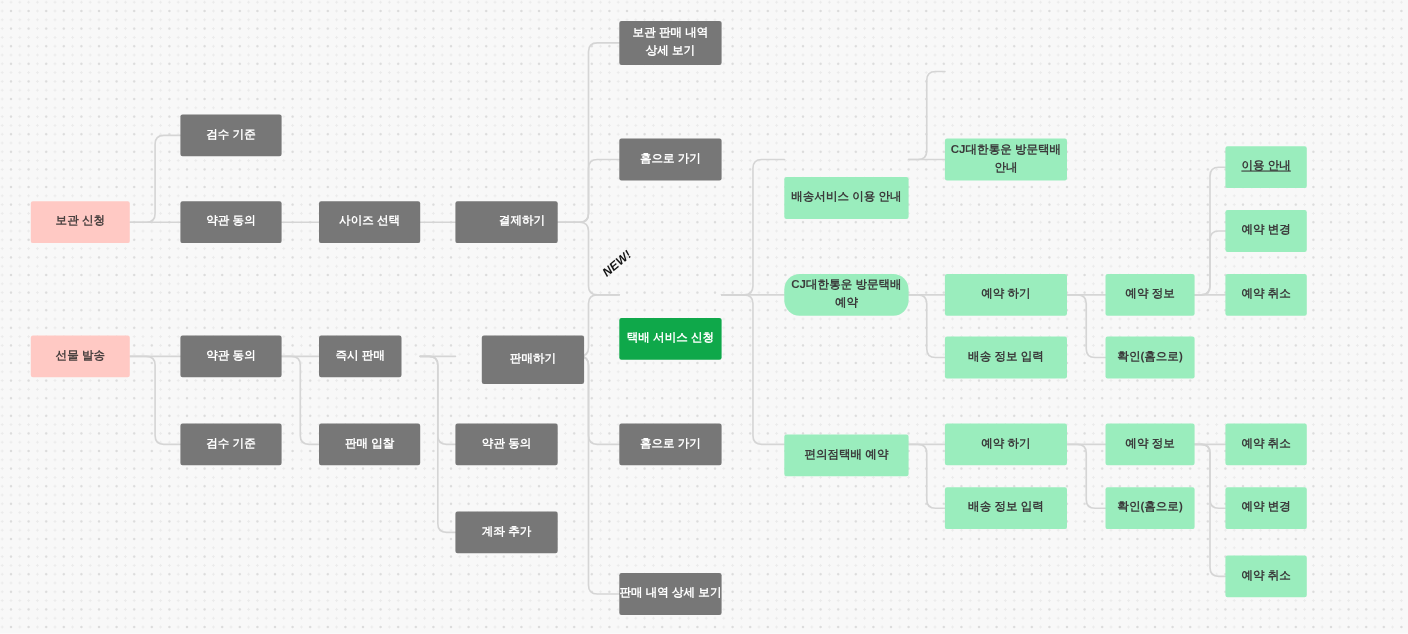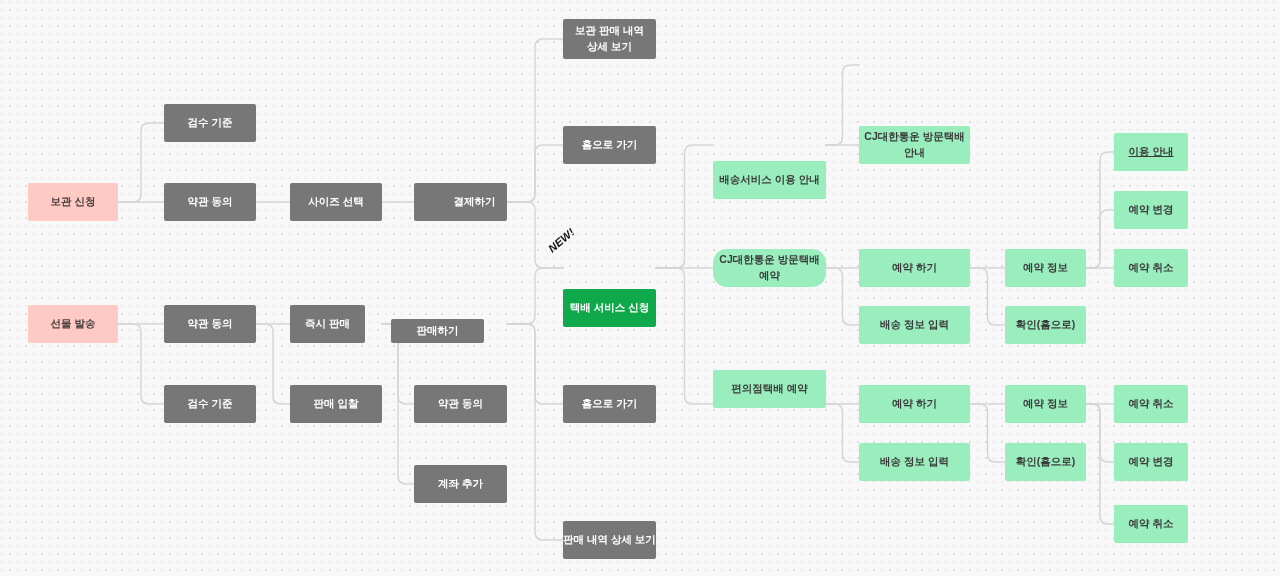--- a/index.html
+++ b/index.html
@@ -82,28 +82,28 @@
     <div class="node" style="left: 414px; top: 183px; width: 93px; height: 38px; background: rgb(119, 119, 119); color: rgb(255, 255, 255); padding-left: 28px;">결제하기</div>
     <div class="node" style="left: 563px; top: 19px; width: 93px; height: 40px; background: rgb(119, 119, 119); color: rgb(255, 255, 255);">보관 판매 내역
 상세 보기</div>
     <div class="node" style="left: 563px; top: 126px; width: 93px; height: 38px; background: rgb(119, 119, 119); color: rgb(255, 255, 255);">홈으로 가기</div>
     <div class="node" style="left: 563px; top: 249px; width: 93px; height: 38px; background: rgb(15, 168, 74); color: rgb(255, 255, 255); margin-top: 40px;">택배 서비스 신청</div>
     <div class="node" style="left: 28px; top: 305px; width: 90px; height: 38px; background: rgb(255, 201, 196); color: rgb(74, 65, 64);">선물 발송</div>
     <div class="node" style="left: 164px; top: 305px; width: 92px; height: 38px; background: rgb(119, 119, 119); color: rgb(255, 255, 255);">약관 동의</div>
     <div class="node" style="left: 164px; top: 385px; width: 92px; height: 38px; background: rgb(119, 119, 119); color: rgb(255, 255, 255);">검수 기준</div>
     <div class="node" style="left: 290px; top: 305px; width: 75px; height: 38px; background: rgb(119, 119, 119); color: rgb(255, 255, 255);">즉시 판매</div>
     <div class="node" style="left: 290px; top: 385px; width: 92px; height: 38px; background: rgb(119, 119, 119); color: rgb(255, 255, 255); text-align: center;">판매 입찰</div>
-    <div class="node" style="left: 391px; top: 305px; width: 93px; height: 24px; background: rgb(119, 119, 119); color: rgb(255, 255, 255); margin-top: 14px;">판매하기</div>
+    <div class="node" style="left: 438px; top: 305px; width: 93px; height: 44px; background: rgb(119, 119, 119); color: rgb(255, 255, 255);">판매하기</div>
     <div class="node" style="left: 414px; top: 385px; width: 93px; height: 38px; background: rgb(119, 119, 119); color: rgb(255, 255, 255);">약관 동의</div>
     <div class="node" style="left: 414px; top: 465px; width: 93px; height: 38px; background: rgb(119, 119, 119); color: rgb(255, 255, 255);">계좌 추가</div>
     <div class="node" style="left: 563px; top: 385px; width: 93px; height: 38px; background: rgb(119, 119, 119); color: rgb(255, 255, 255);">홈으로 가기</div>
     <div class="node" style="left: 563px; top: 521px; width: 93px; height: 38px; background: rgb(119, 119, 119); color: rgb(255, 255, 255);">판매 내역 상세 보기</div>
     <div class="node" style="left: 713px; top: 126px; width: 113px; height: 38px; background: rgb(154, 237, 189); color: rgb(59, 59, 59); margin-top: 35px;">배송서비스 이용 안내</div>
     <div class="node" style="left: 713px; top: 249px; width: 113px; height: 38px; background: rgb(154, 237, 189); color: rgb(59, 59, 59); border-radius: 14px;">CJ대한통운 방문택배 예약</div>
-    <div class="node" style="left: 713px; top: 370px; width: 113px; height: 38px; background: rgb(154, 237, 189); color: rgb(59, 59, 59);">편의점택배 예약</div>
+    <div class="node" style="left: 713px; top: 395px; width: 113px; height: 38px; background: rgb(154, 237, 189); color: rgb(59, 59, 59);">편의점택배 예약</div>
     <div class="node" style="left: 859px; top: 126px; width: 111px; height: 38px; background: rgb(154, 237, 189); color: rgb(59, 59, 59);">CJ대한통운 방문택배 안내</div>
     <div class="node" style="left: 859px; top: 249px; width: 111px; height: 38px; background: rgb(154, 237, 189); color: rgb(59, 59, 59);">예약 하기</div>
     <div class="node" style="left: 859px; top: 306px; width: 111px; height: 38px; background: rgb(154, 237, 189); color: rgb(59, 59, 59);">배송 정보 입력</div>
     <div class="node" style="left: 859px; top: 385px; width: 111px; height: 38px; background: rgb(154, 237, 189); color: rgb(59, 59, 59);">예약 하기</div>
     <div class="node" style="left: 859px; top: 443px; width: 111px; height: 38px; background: rgb(154, 237, 189); color: rgb(59, 59, 59);">배송 정보 입력</div>
     <div class="node" style="left: 1005px; top: 249px; width: 81px; height: 38px; background: rgb(154, 237, 189); color: rgb(59, 59, 59);">예약 정보</div>
     <div class="node" style="left: 1005px; top: 306px; width: 81px; height: 38px; background: rgb(154, 237, 189); color: rgb(59, 59, 59);">확인(홈으로)</div>
     <div class="node" style="left: 1005px; top: 385px; width: 81px; height: 38px; background: rgb(154, 237, 189); color: rgb(59, 59, 59);">예약 정보</div>
     <div class="node" style="left: 1005px; top: 443px; width: 81px; height: 38px; background: rgb(154, 237, 189); color: rgb(59, 59, 59);">확인(홈으로)</div>
     <div class="node" style="left: 1114px; top: 133px; width: 74px; height: 38px; background: rgb(154, 237, 189); color: rgb(59, 59, 59); text-decoration: underline;">이용 안내</div>

